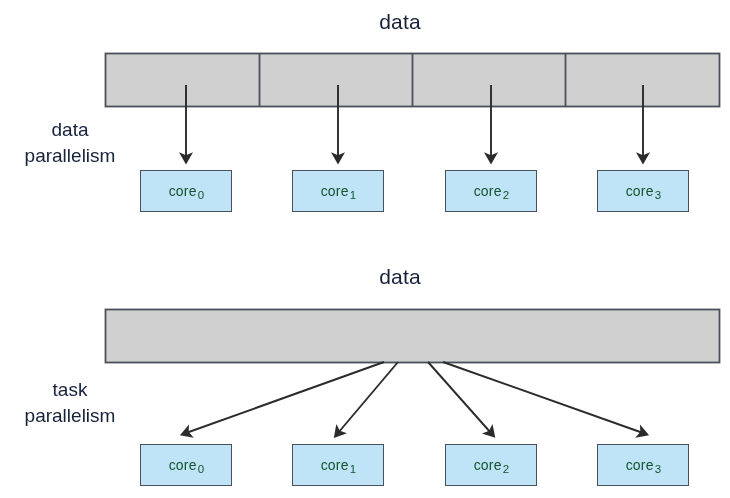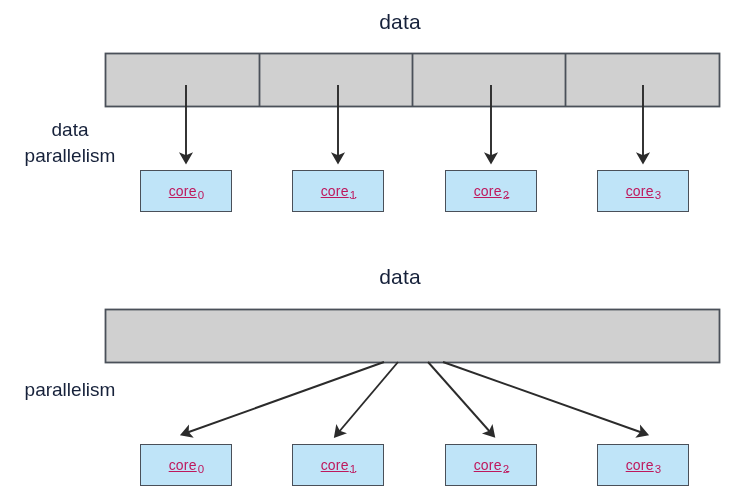--- a/index.html
+++ b/index.html
@@ -52,24 +52,23 @@
     height: 42px;
     background: #bfe4f8;
     border: 1.6px solid #4a5059;
     box-sizing: border-box;
     display: flex;
     align-items: center;
     justify-content: center;
   }
   .core-text {
     font-size: 14px;
-    color: #be185d;
+    color: #14532d;
     white-space: nowrap;
     letter-spacing: 0.2px;
-    text-decoration: underline;
   }
   .core-text sub {
     font-size: 11.5px;
     vertical-align: baseline;
     position: relative;
     top: 3px;
     left: 1px;
   }
 </style>
 </head>
@@ -130,20 +129,21 @@
   <div class="core-box" style="left:445px; top:170px;">
     <span class="core-text"><span>core</span><sub>2</sub></span>
   </div>
   <div class="core-box" style="left:597px; top:170px;">
     <span class="core-text"><span>core</span><sub>3</sub></span>
   </div>
 
   <div class="title-label" style="left:340px; top:265px; width:120px;">data</div>
 
   <div class="side-label" style="left:10px; top:377px; width:120px;">
+    <span class="ln">task</span>
     <span class="ln">parallelism</span>
   </div>
 
   <div class="core-box" style="left:140px; top:444px;">
     <span class="core-text"><span>core</span><sub>0</sub></span>
   </div>
   <div class="core-box" style="left:292px; top:444px;">
     <span class="core-text"><span>core</span><sub>1</sub></span>
   </div>
   <div class="core-box" style="left:445px; top:444px;">

